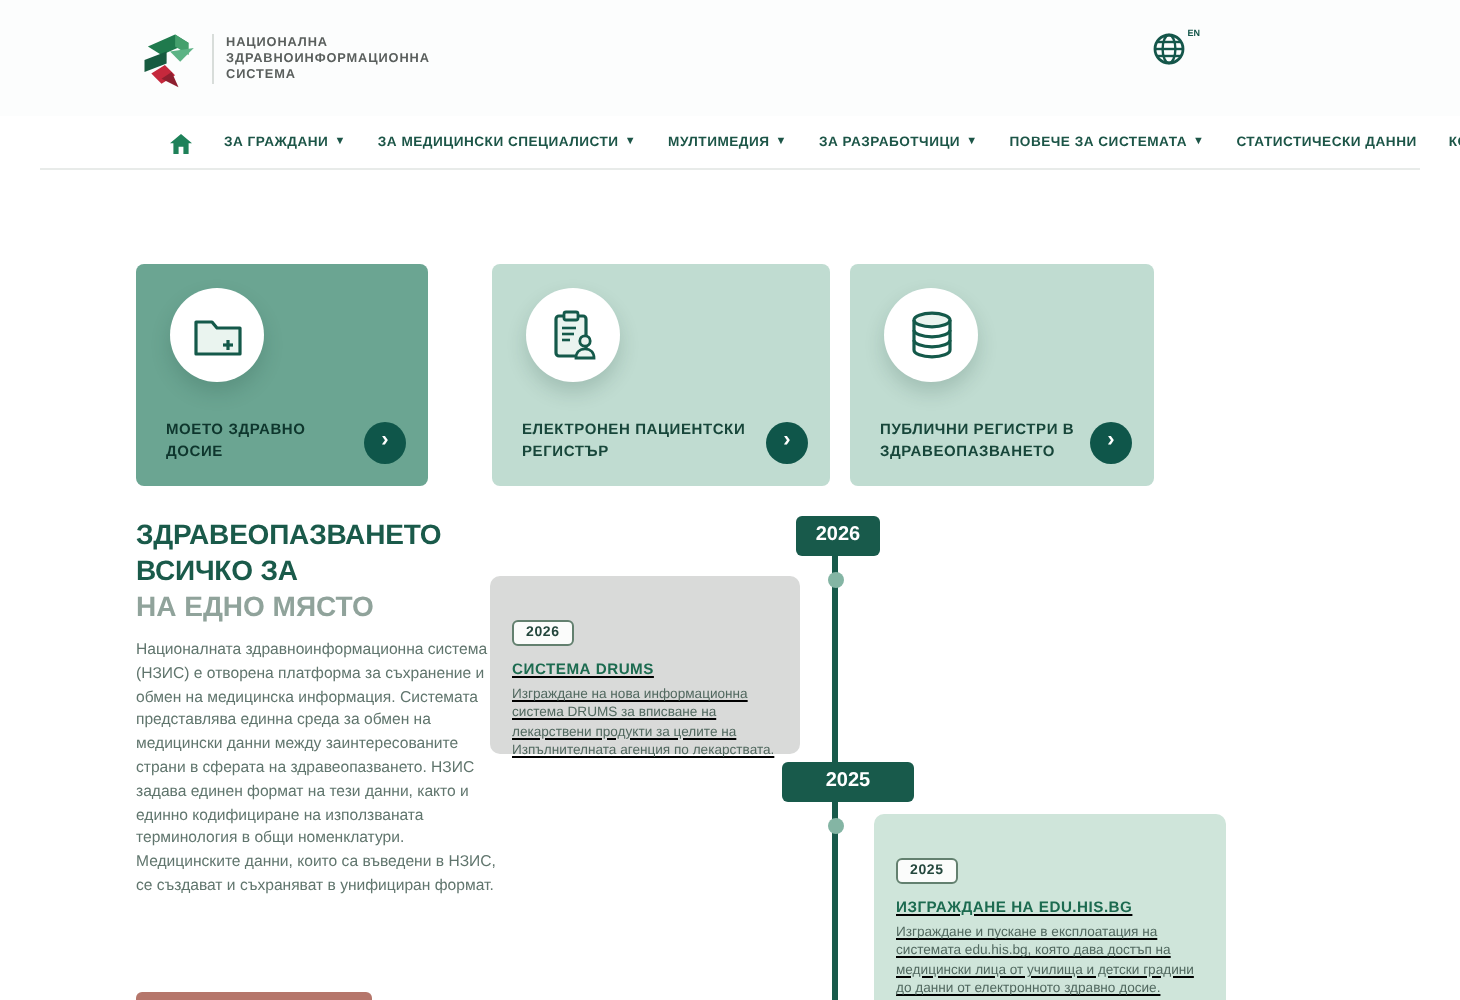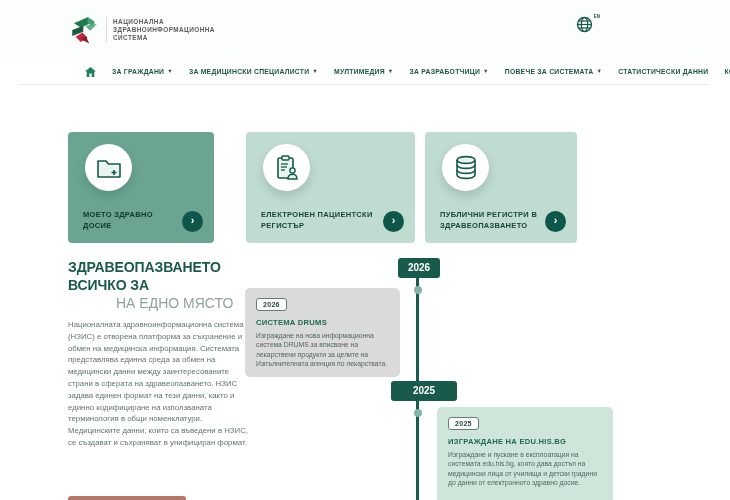--- a/index.html
+++ b/index.html
@@ -41,37 +41,37 @@
   .card.c2 .title, .card.c3 .title { color:#17463a; }
   .card .go { position:absolute; right:11px; bottom:11px; width:21px; height:21px; border-radius:50%;
               background:#0f564a; color:#fff; font-size:11px; line-height:19px; text-align:center;
               font-weight:bold; cursor:pointer; }
 
   
   .intro-title { position:absolute; left:68px; top:259px; width:190px;
                  font-size:14px; font-weight:bold; color:#1a5a4a; line-height:17.5px;
                  letter-spacing:-.1px; }
   .intro-sub   { position:absolute; left:68px; top:295px; width:190px;
-                 font-size:14px; font-weight:normal; color:#90a39b; line-height:17.5px;margin-left:48px; }
+                 font-size:14px; font-weight:bold; color:#90a39b; line-height:17.5px; }
   .intro-par   { position:absolute; left:68px; top:319px; width:181px;
                  font-size:7.8px; color:#60756d; line-height:11.8px; }
   .cta-sliver  { position:absolute; left:68px; top:496px; width:118px; height:6px;
                  background:#b5766b; border-radius:3px 3px 0 0; cursor:pointer; }
 
   
   .tl-line { position:absolute; left:416px; top:277px; width:3px; height:223px; background:#185a4b; }
   .tl-dot  { position:absolute; width:8px; height:8px; border-radius:50%; background:#84b5a4; }
   .dot-a { left:413.5px; top:286px; }
   .dot-b { left:413.5px; top:409px; }
   .tl-year { position:absolute; background:#185a4b; border-radius:3px; color:#fff;
              font-size:10px; font-weight:bold; text-align:center; line-height:20px; height:20px; }
   .year-2026 { left:398px; top:258px; width:42px; }
   .year-2025 { left:391px; top:381px; width:66px; }
 
-  .ms-card { position:absolute; border-radius:5px; padding:5px 11px; }
+  .ms-card { position:absolute; border-radius:5px; padding:17px 11px;text-decoration:underline; }
   .ms-card.gray  { left:245px; top:288px; width:155px; height:89px;  background:#d9dad9; }
   .ms-card.green { left:437px; top:407px; width:176px; height:100px; background:#cfe5da; }
   .ms-badge { display:inline-block; background:#fbfcfb; border:1px solid #63806f;
               border-radius:3px; color:#24473d; font-size:7px; font-weight:bold;
               padding:2px 6px; letter-spacing:.3px; }
   .ms-title { font-size:7.6px; font-weight:bold; color:#1c6b50; letter-spacing:.25px;
               margin-top:7px; text-transform:uppercase; }
   .ms-text  { font-size:6.8px; color:#51685f; line-height:9.4px; margin-top:4px; }
 
   svg { display:block; }

